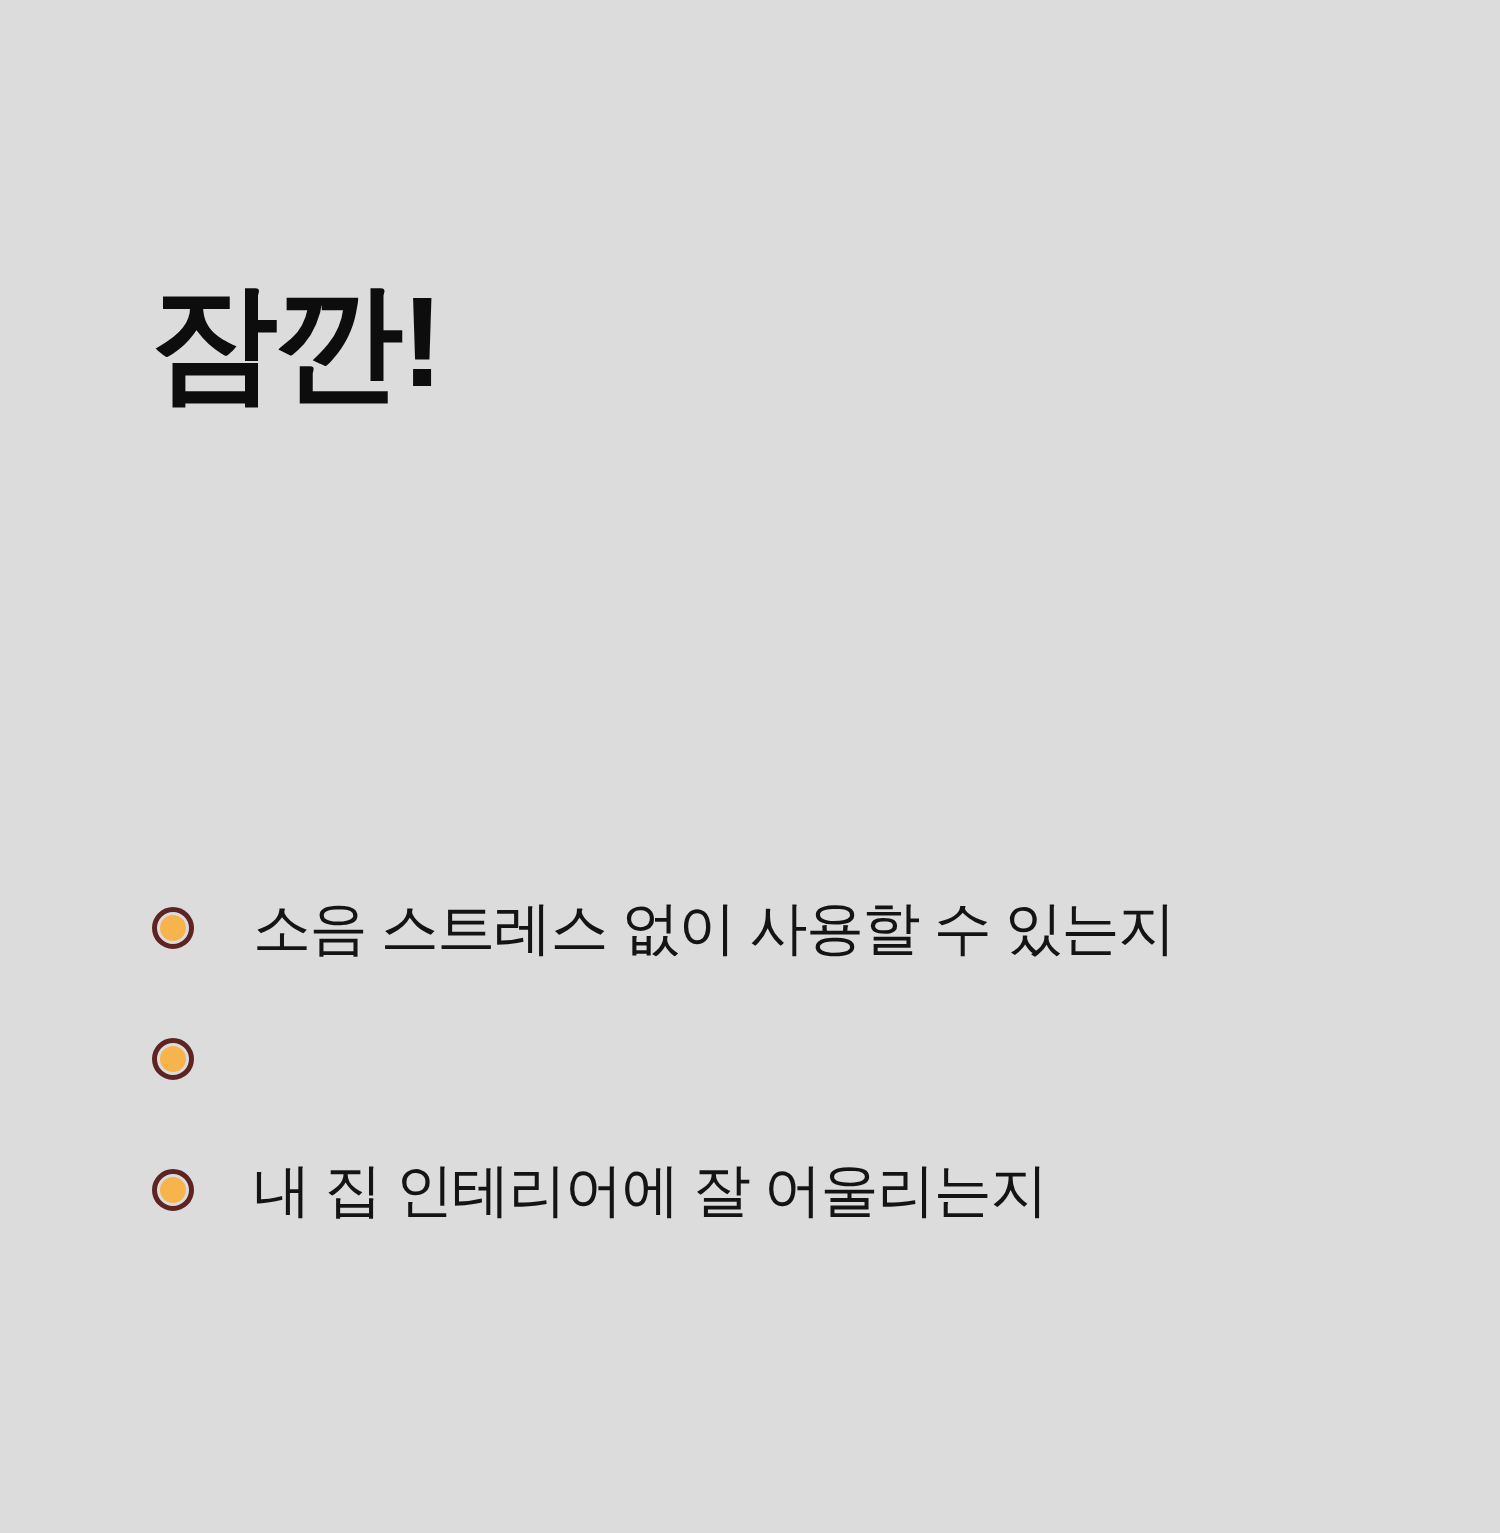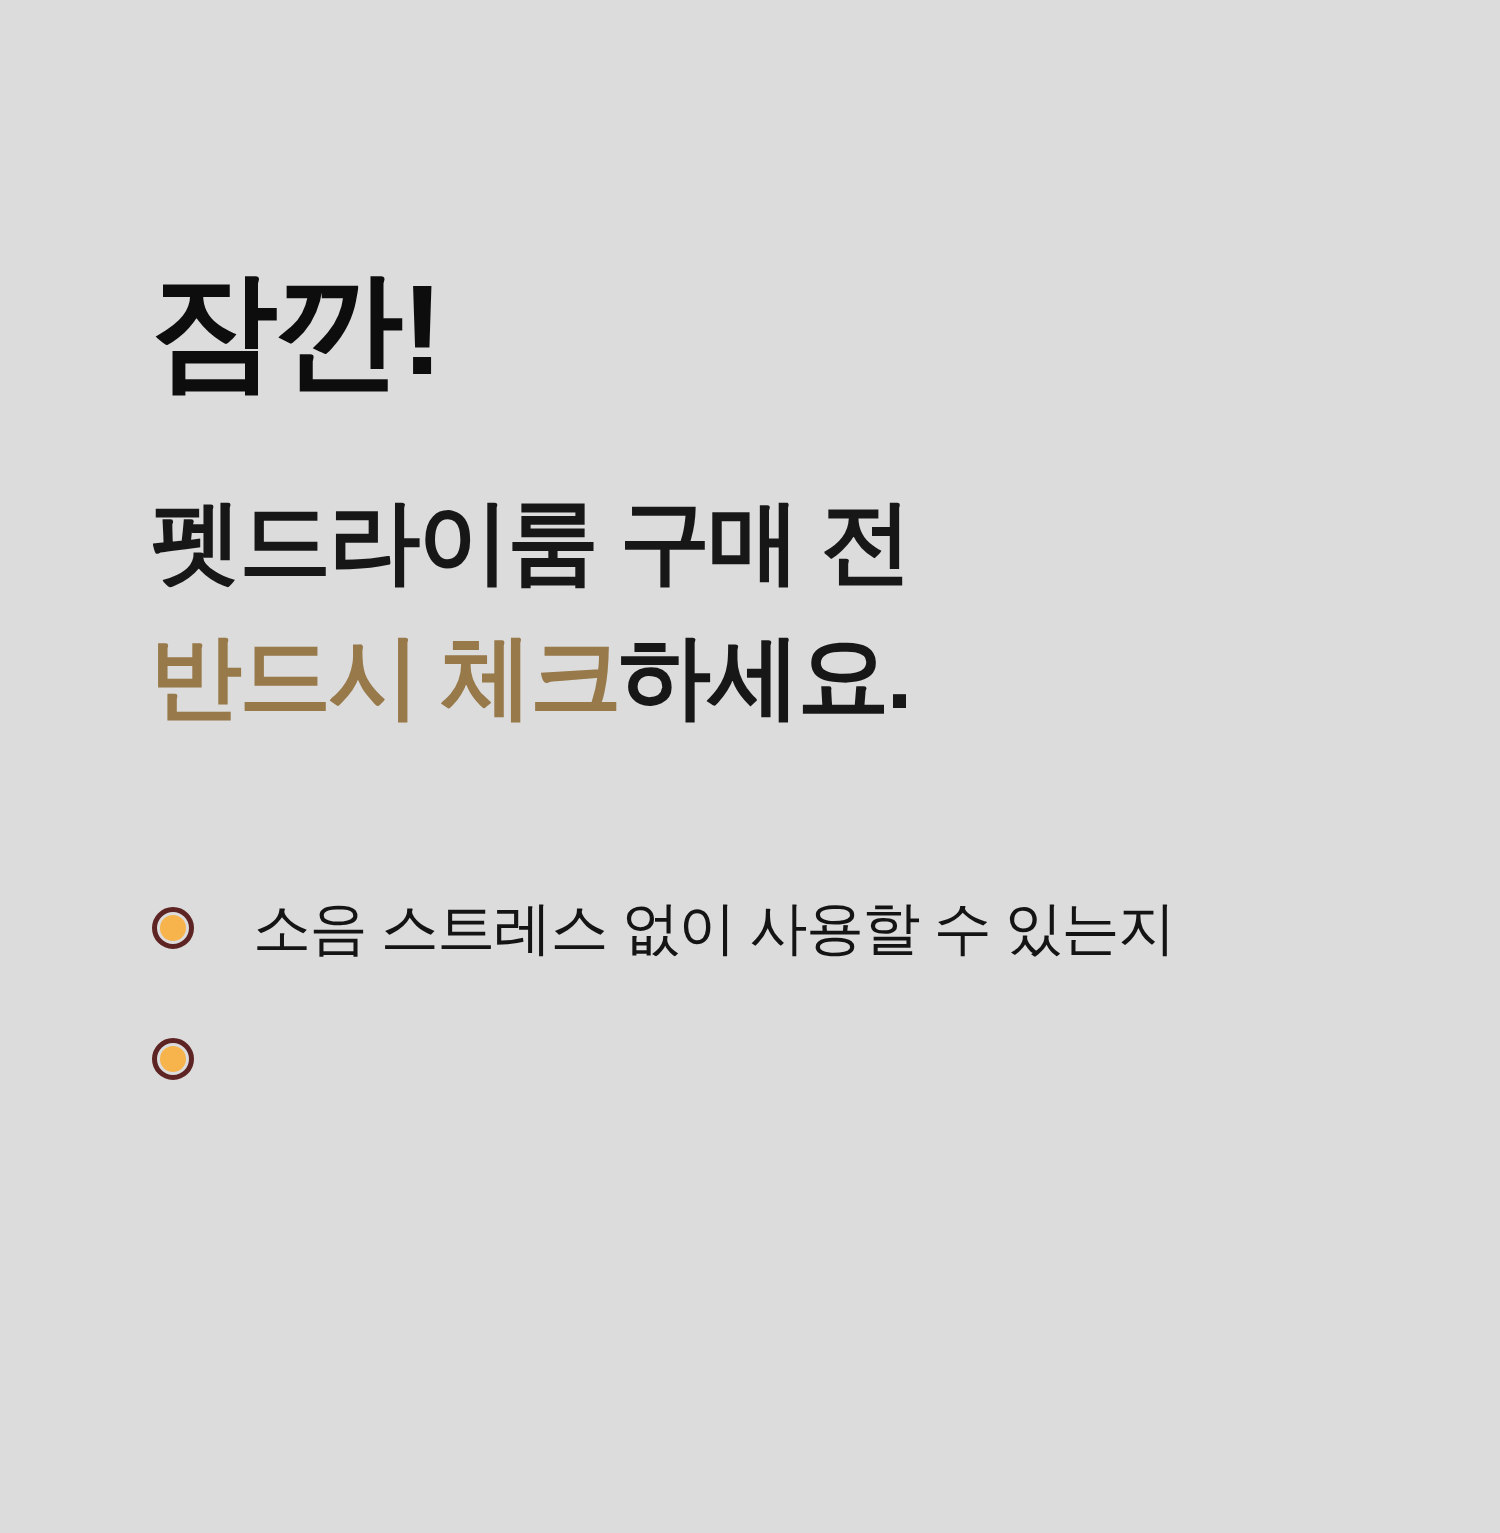--- a/index.html
+++ b/index.html
@@ -19,21 +19,21 @@
     height: 1533px;
     background: #dcdcdc;
     overflow: hidden;
     box-sizing: border-box;
   }
 
   
   .headline {
     position: absolute;
     left: 150px;
-    top: 168px;
+    top: 180px;
     font-size: 128px;
     line-height: 1.18;
     font-weight: 800;
     letter-spacing: -0.02em;
     color: #0d0d0d;
     white-space: nowrap;
   }
 
   
   .subheadline {
@@ -109,33 +109,33 @@
     white-space: nowrap;
   }
 </style>
 </head>
 <body>
 
 <div class="promo-page">
 
   <h1 class="headline">잠깐!</h1>
 
-  <h2 class="subheadline">
-    <span class="sub-line">펫드라이룸 구매 전</span>
-    <span class="sub-line"><span class="accent-text">반드시 체크</span><span>하세요.</span></span>
-  </h2>
 
   <ul class="checklist">
 
     <li class="check-item">
       <span class="bullet-icon"></span>
       <span class="check-label">소음 스트레스 없이 사용할 수 있는지</span>
     </li>
 
 
     <li class="check-item">
       <span class="bullet-icon"></span>
     </li>
 
+    <li class="check-item">
+      <span class="bullet-icon"></span>
+      <span class="check-label">내 집 인테리어에 잘 어울리는지</span>
+    </li>
 
   </ul>
 
 </div>
 
 </body></html>

